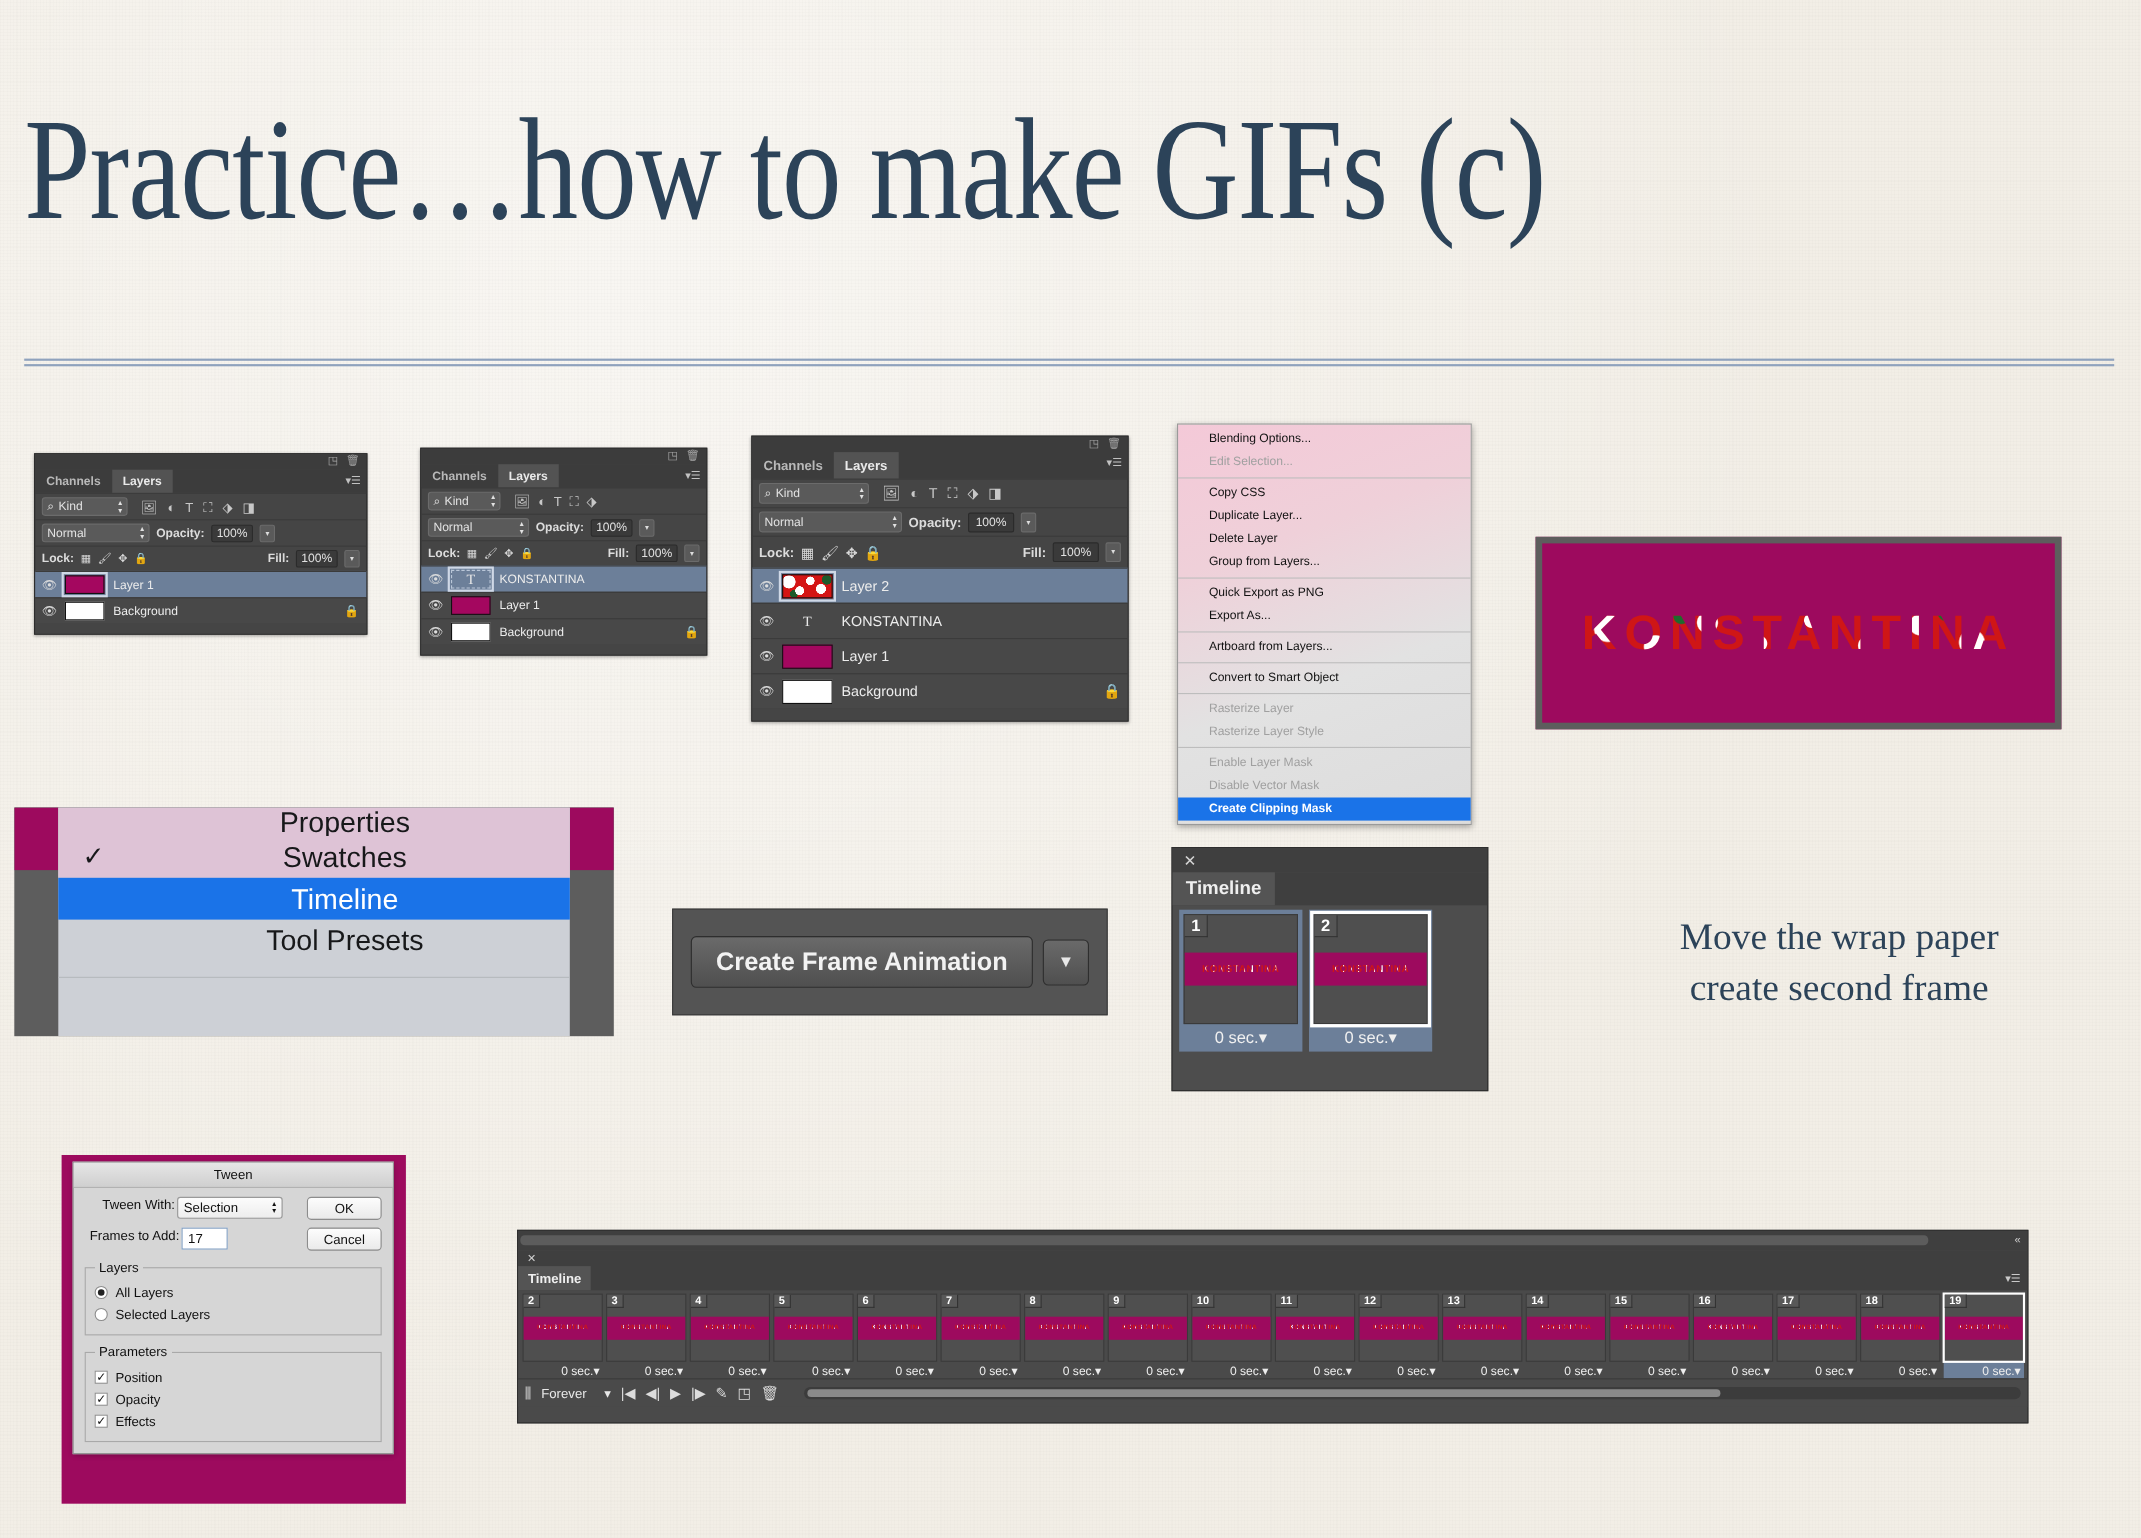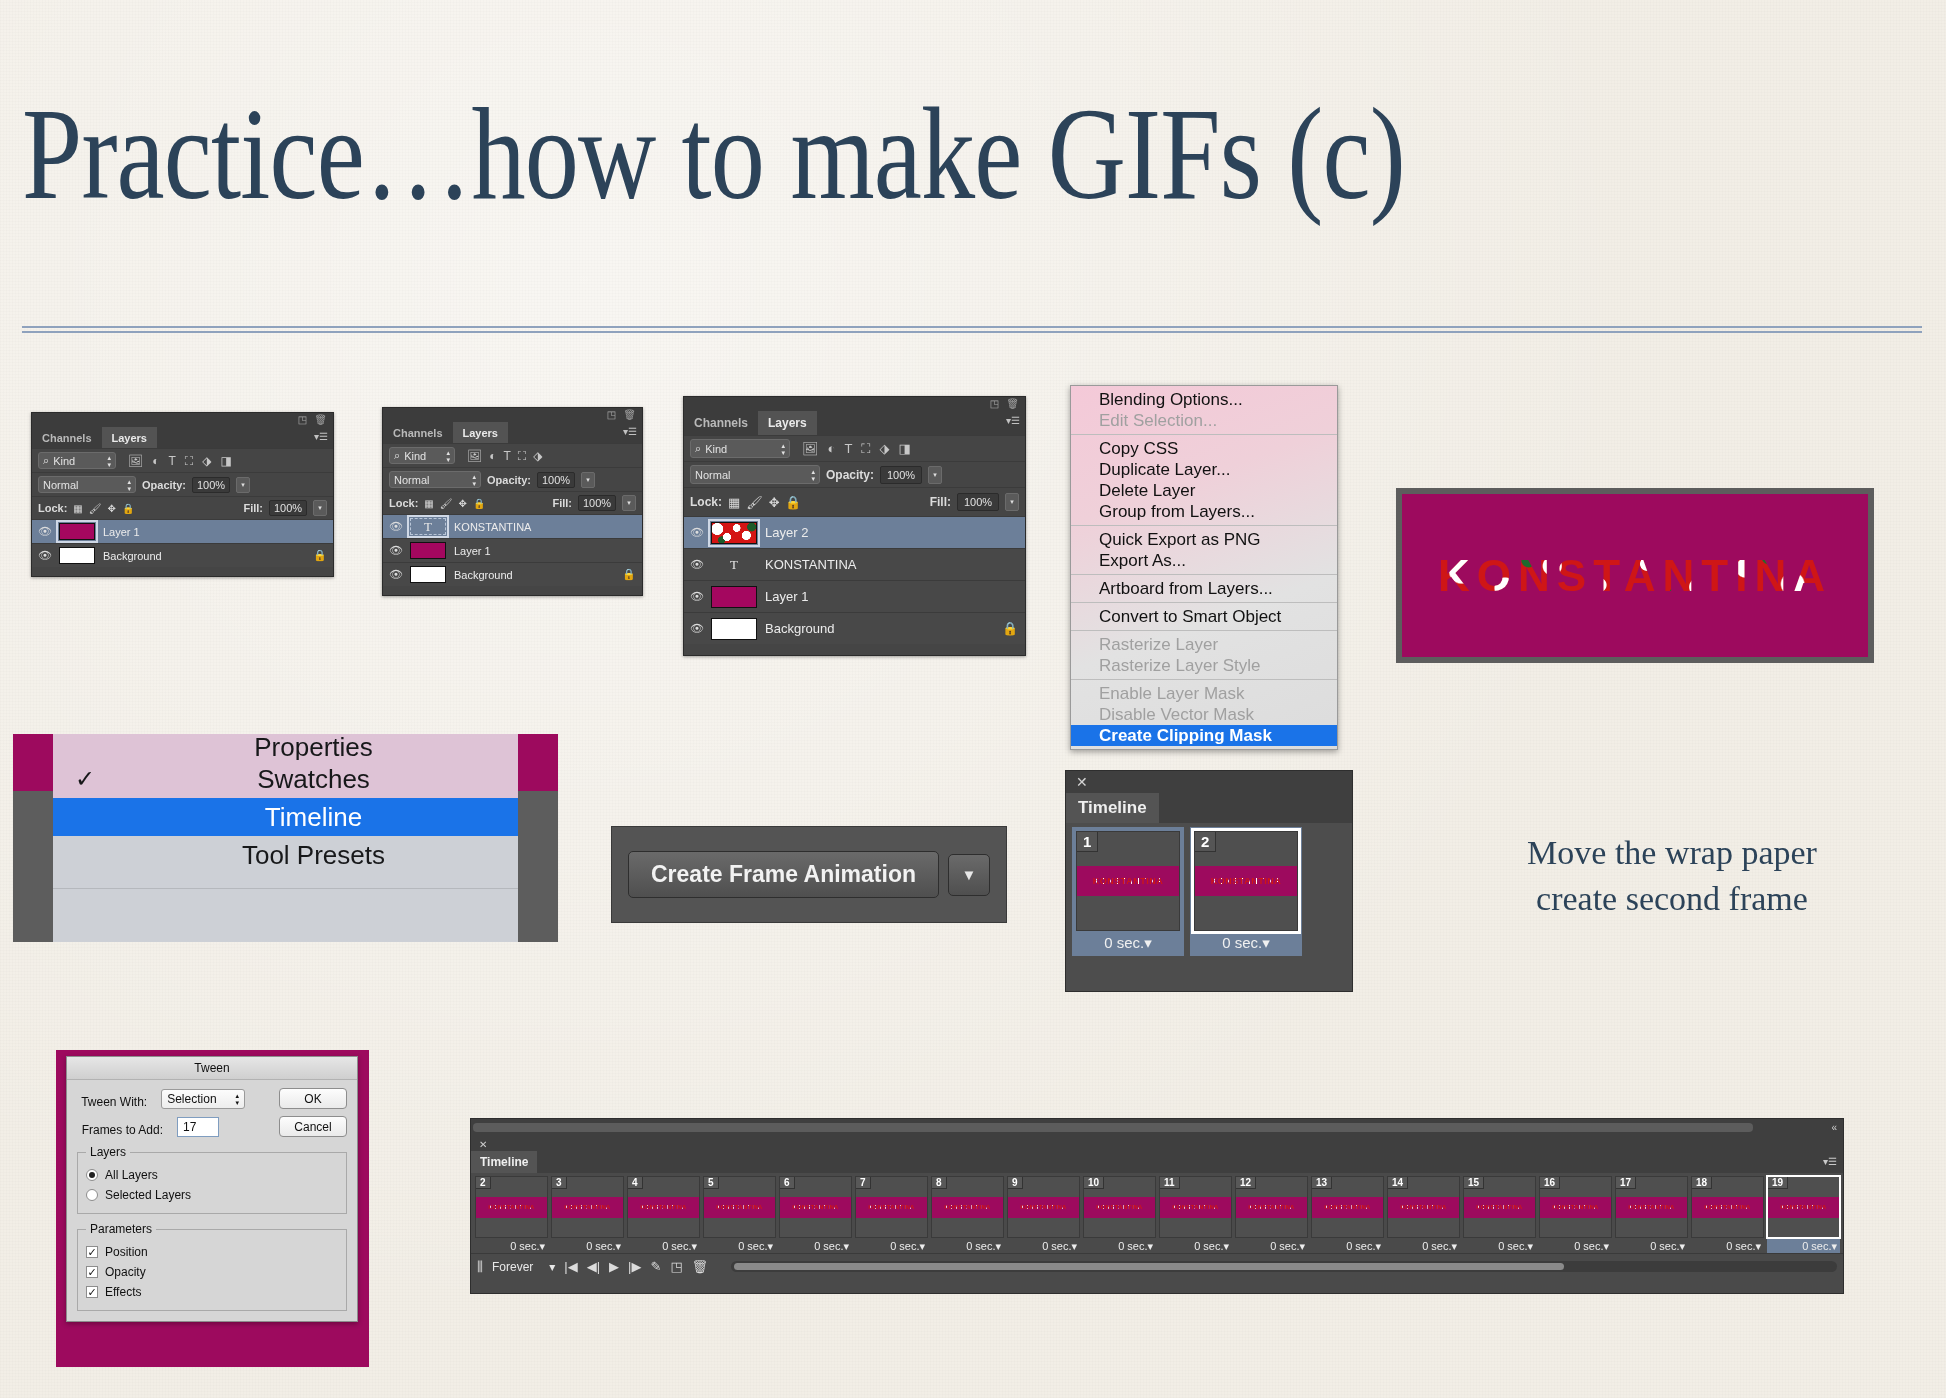--- a/index.html
+++ b/index.html
@@ -103,21 +103,21 @@
   .ps.small .lname{font-size:11px;}
   .ps.small .layerrow{height:24px;}
   .ps.small .thumb{width:36px;height:17px;}
 
   
   #ctxmenu{
     left:1070px; top:385px; width:268px;
     background:linear-gradient(160deg,#f4c9d8 0%, #efd0d9 30%, #e2e2e2 62%, #dcdcdc 100%);
     border:1px solid #9a9a9a;
     box-shadow:0 2px 6px rgba(0,0,0,.35);
-    font-size:17px; color:#111;
+    font-size:11px; color:#111;
     padding:3px 0;
   }
   #ctxmenu .mi{ padding:2px 0 2px 28px; line-height:17px; white-space:nowrap;}
   #ctxmenu .mi.dis{ color:#a0a0a0;}
   #ctxmenu .mi.hl{ background:#1a73e8; color:#fff; font-weight:bold;}
   #ctxmenu .sep{ height:1px; background:#bdbdbd; margin:3px 0;}
 
   
   #artbox{
     left:1396px; top:488px; width:478px; height:175px;
@@ -216,21 +216,21 @@
 
   
   #tweenwrap{ left:56px; top:1050px; width:313px; height:317px; background:#9d0a5e; overflow:hidden;}
   #tween{
     position:absolute; left:10px; top:6px; width:292px;
     background:#d6d6d6; border:1px solid #8d8d8d; font-size:12px; color:#101010;
     box-shadow:0 2px 5px rgba(0,0,0,.3);
   }
   #tween .tbar{ text-align:center; font-size:12px; padding:4px 0; background:linear-gradient(#e6e6e6,#cfcfcf); border-bottom:1px solid #b2b2b2;}
   #tween .body{ padding:8px 10px 10px;}
-  #tween .fr{ display:flex; align-items:flex-end; gap:14px; margin-bottom:7px;}
+  #tween .fr{ display:flex; align-items:flex-start; gap:2px; margin-bottom:7px;}
   #tween .flab{ width:86px; text-align:right; font-size:12px;}
   #tween .sel{
     background:linear-gradient(#fcfcfc,#ededed); border:1px solid #9a9a9a; border-radius:3px;
     width:100px; height:20px; display:flex; align-items:center; padding:0 5px; font-size:12px;
   }
   #tween .sel .ar{ margin-left:auto; font-size:7px; line-height:7px;}
   #tween .num{ background:#fff; border:1px solid #7f9dc0; width:42px; height:20px; display:flex; align-items:center; padding-left:5px; font-size:12px;}
   #tween .btn{
     background:linear-gradient(#fdfdfd,#eaeaea); border:1px solid #8d8d8d; border-radius:4px;
     width:68px; height:21px; display:flex;align-items:center;justify-content:center; font-size:12px;

